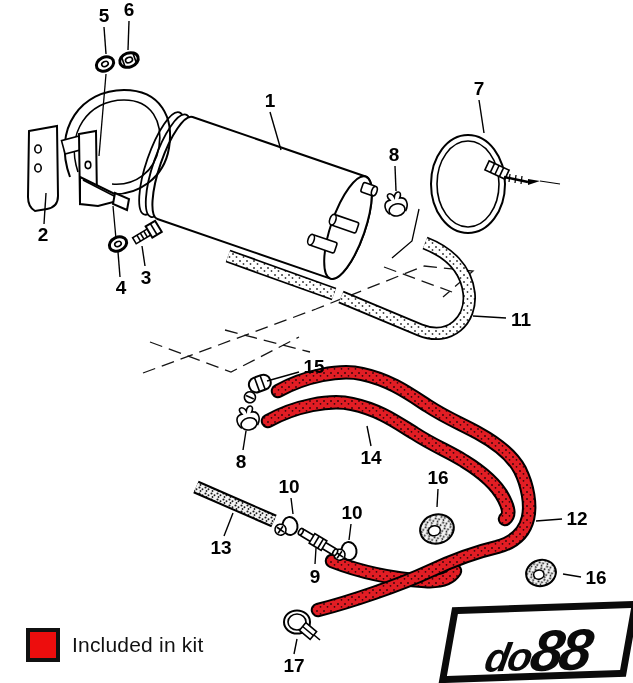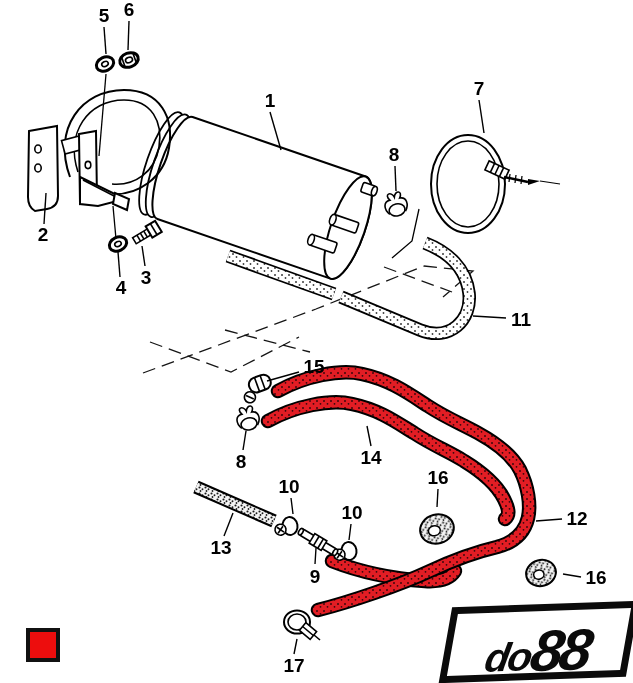--- a/index.html
+++ b/index.html
@@ -268,20 +268,21 @@
         <text x="438" y="484" class="callout">16</text>
         <line x1="581" y1="577" x2="563" y2="574" class="leader"></line>
         <text x="596" y="584" class="callout">16</text>
         <line x1="294" y1="654" x2="297" y2="639" class="leader"></line>
         <text x="294" y="672" class="callout">17</text>
       </g>
 </svg>
 
 <div id="legend">
   <div class="swatch" style="background: rgb(237, 13, 13);"></div>
+  <div class="cap">Included in kit</div>
 </div>
 
 <div id="logo">
   <span class="do">do</span>
       <span class="e8">88</span>
 </div>
 
 </div>
 
 </body></html>

